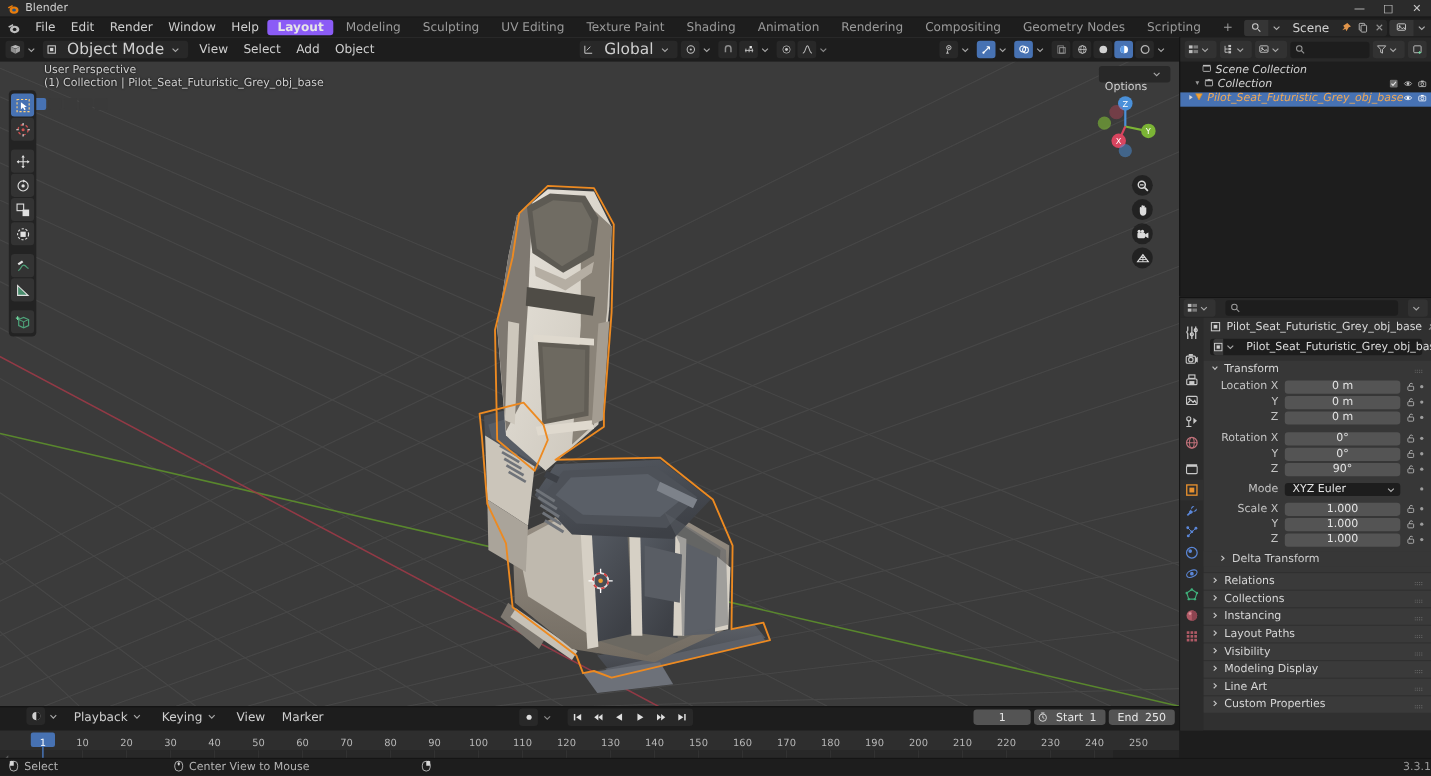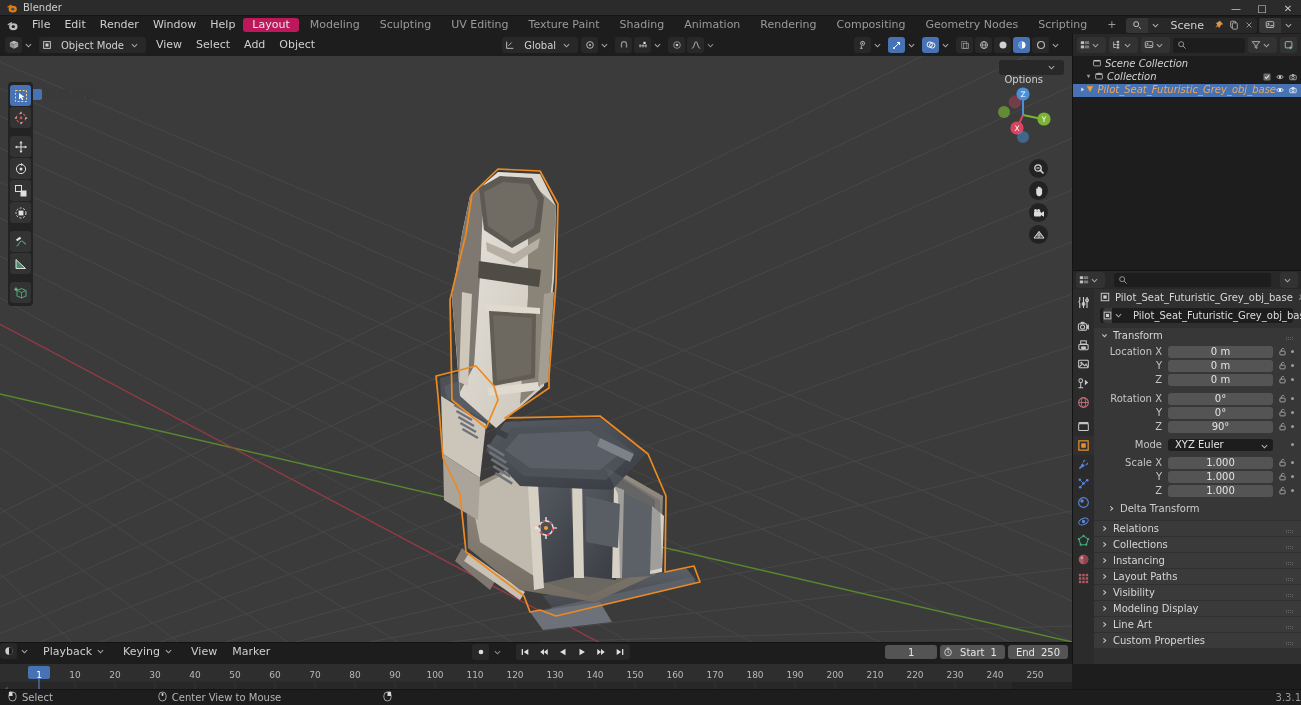--- a/index.html
+++ b/index.html
@@ -11,42 +11,42 @@
   #titlebar .tb-logo { width:12px; height:12px; margin:0 5px 0 6px; position:relative; }
   #titlebar .tb-title { font-size:10px; color:#cfcfcf; }
   #titlebar .tb-btns { position:absolute; right:0; top:0; height:16px; display:flex; }
   #titlebar .tb-btn { width:26px; height:16px; display:flex; align-items:center; justify-content:center; font-size:10px; color:#c8c8c8; }
 
   
   #topbar { height:18px; background:#1d1d1d; display:flex; align-items:center; padding-left:6px; }
   .blender-icon { width:13px; height:13px; margin-right:6px; flex:0 0 auto; }
   .menu-item { padding:0 7px; line-height:18px; font-size:11px; color:#cfcfcf; white-space:nowrap; }
   .wstab { padding:0 9px; line-height:14px; font-size:11px; color:#9a9a9a; border-radius:3px; white-space:nowrap; margin:0 1px; }
-  .wstab.active { background:#be185d; color:#e6e6e6; }
+  .wstab.active { background:#8b5cf6; color:#e6e6e6;font-weight:bold; }
   .wstab-sep { width:14px; }
   .topbar-right { margin-left:auto; display:flex; align-items:center; padding-right:4px; gap:2px; }
 
   
   .sel-widget { display:flex; align-items:center; height:15px; background:#282828; border-radius:3px; overflow:hidden; }
   .sel-widget .sw-ic { width:22px; height:15px; display:flex; align-items:center; justify-content:center; background:#353535; }
   .sel-widget .sw-name { padding:0 8px 0 4px; font-size:11px; color:#d0d0d0; line-height:15px; }
   .sel-widget .sw-btn { width:15px; height:15px; display:flex; align-items:center; justify-content:center; }
   .icon-sm { width:10px; height:10px; display:block; }
 
   
   #main { position:relative; height:630px; background:#1d1d1d; }
 
   
   #viewport { position:absolute; left:0; top:0; width:1072px; height:608px; background:#3b3b3b; overflow:hidden; }
   #vp-header { position:absolute; left:0; top:0; right:0; height:22px; background:#1d1d1d; display:flex; align-items:center; padding-left:5px; z-index:6; }
   .vp-ctl { height:16px; display:flex; align-items:center; background:#282828; border-radius:3px; margin-right:3px; }
   .vp-ctl.flat { background:transparent; }
   .vp-btn { height:16px; min-width:17px; display:flex; align-items:center; justify-content:center; background:#282828; border-radius:3px; margin-right:2px; }
   .vp-btn.on { background:#4772b3; }
-  .vp-label { padding:0 6px; font-size:10px; color:#d0d0d0; }
+  .vp-label { padding:0 6px; font-size:14px; color:#d0d0d0; }
   .chev { width:7px; height:7px; margin:0 4px 0 1px; }
 
   #vp-canvas { position:absolute; left:0; top:22px; right:0; bottom:0; }
 
   
   #vp-toolbar { position:absolute; left:8px; top:48px; width:25px; background:#232323; border-radius:4px; padding:2px; z-index:5; }
   .tool-btn { width:21px; height:21px; margin:1px 0; border-radius:3px; background:#333; display:flex; align-items:center; justify-content:center; position:relative; }
   .tool-btn.active { background:#4772b3; }
   .tool-gap { height:6px; }
 
@@ -100,21 +100,21 @@
   .pr-row { height:13px; display:flex; align-items:center; margin-bottom:1px; padding-right:4px; }
   .pr-row .lbl { width:74px; text-align:right; padding-right:6px; font-size:10px; color:#c4c4c4; }
   .pr-row .fld { flex:1; height:12px; background:#545454; border-radius:3px; display:flex; align-items:center; justify-content:center; font-size:10px; color:#e3e3e3; margin-right:4px; }
   .pr-row .fld.dark { background:#1d1d1d; justify-content:flex-start; padding-left:7px; position:relative; }
   .pr-row .deco { width:10px; display:flex; align-items:center; justify-content:center; }
   .pr-row .dot { width:3px; height:3px; border-radius:50%; background:#9d9d9d; }
   .pr-sub { height:14px; display:flex; align-items:center; padding-left:14px; font-size:10px; color:#cfcfcf; background:#373737; }
 
   
   #timeline { position:absolute; left:0; top:608px; width:1072px; height:22px; background:#1d1d1d; border-top:1px solid #131313; }
-  #tl-header { height:18px; display:flex; align-items:flex-start; padding-left:0; gap:1px; }
+  #tl-header { height:18px; display:flex; align-items:flex-start; padding-left:24px; gap:1px; }
   #tl-area { position:absolute; left:0; top:630px; width:1072px; height:52px; background:#282828; }
 
   
   #statusbar { position:absolute; left:0; bottom:0; width:1301px; height:16px; background:#1d1d1d; display:flex; align-items:center; padding-left:8px; gap:0px; font-size:10px; color:#b4b4b4; border-top:1px solid #151515; }
   .sb-item { display:flex; align-items:center; gap:5px; margin-right:50px; }
   .sb-version { margin-left:auto; color:#9a9a9a; }
 </style>
 </head>
 <body>
 
@@ -535,20 +535,24 @@
     <div id="vp-modestrip">
       <div style="display:flex; gap:2px;">
         <div style="width:12px;height:11px;background:#4772b3;border-radius:2px;"></div>
         <div style="width:12px;height:11px;background:#3a3a3a;border-radius:2px;"></div>
         <div style="width:12px;height:11px;background:#3a3a3a;border-radius:2px;"></div>
         <div style="width:12px;height:11px;background:#3a3a3a;border-radius:2px;"></div>
         <div style="width:12px;height:11px;background:#3a3a3a;border-radius:2px;"></div>
       </div>
     </div>
 
+    <div id="vp-info">
+      <div>User Perspective</div>
+      <div>(1) Collection | Pilot_Seat_Futuristic_Grey_obj_base</div>
+    </div>
 
     <div id="vp-toolbar">
       <div class="tool-btn active">
         <svg width="14" height="14" viewBox="0 0 14 14">
             <rect x="1.5" y="1.5" width="11" height="11" fill="none" stroke="#ffd27f" stroke-width="1" stroke-dasharray="2 1.6"></rect>
             <path d="M5 4 L5 10.5 L6.8 8.8 L8.2 11.2 L9.4 10.4 L8 8.2 L10.4 8.1 Z" fill="#ffffff"></path>
           </svg>
       </div>
       <div class="tool-btn">
         <svg width="14" height="14" viewBox="0 0 14 14">

